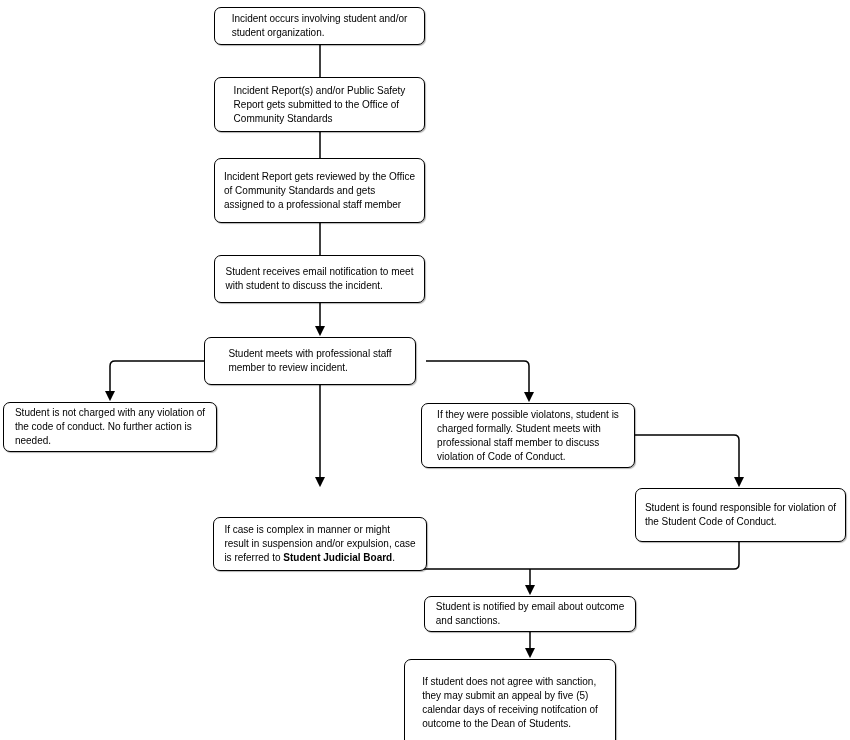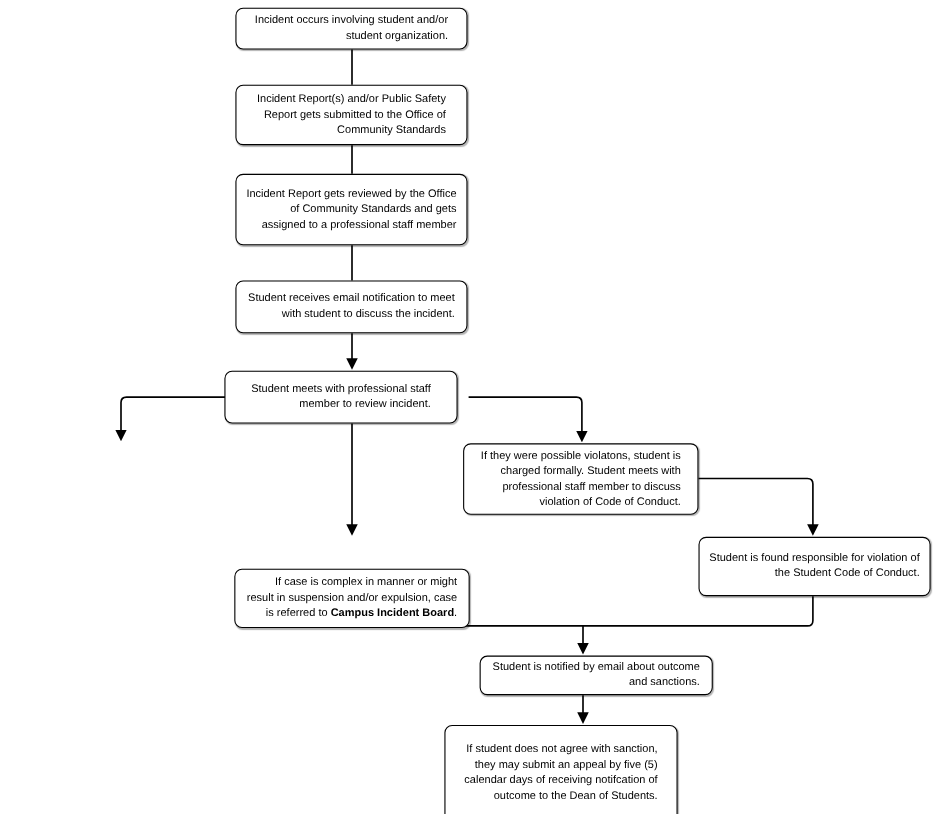--- a/index.html
+++ b/index.html
@@ -22,38 +22,38 @@
     position: absolute;
     z-index: 2;
     box-sizing: border-box;
     background: #ffffff;
     border: 1.5px solid #000000;
     border-radius: 7px;
     box-shadow: 1px 1px 1px rgba(0,0,0,0.3);
     display: flex;
     align-items: center;
     justify-content: center;
-    text-align: right;
+    text-align: left;
     color: #000000;
     font-size: 10px;
     line-height: 14px;
     white-space: pre;
   }
   .node .bold { font-weight: bold; }
   
   .n0  { left: 214px; top: 7px;   width: 211px; height: 38px; }
   .n1  { left: 214px; top: 77px;  width: 211px; height: 55px; }
   .n2  { left: 214px; top: 158px; width: 211px; height: 65px; }
   .n3  { left: 214px; top: 255px; width: 211px; height: 48px; }
   .n4  { left: 204px; top: 337px; width: 212px; height: 48px; }
   .n5  { left: 3px;   top: 402px; width: 214px; height: 50px; }
   .n6  { left: 421px; top: 403px; width: 214px; height: 65px; }
   .n7  { left: 213px; top: 488px; width: 214px; height: 54px; margin-top: 29px; }
   .n8  { left: 635px; top: 488px; width: 211px; height: 54px; }
-  .n9  { left: 436px; top: 596px; width: 212px; height: 36px; }
+  .n9  { left: 424px; top: 596px; width: 212px; height: 36px; }
   .n10 { left: 404px; top: 659px; width: 212px; height: 88px; }
 </style>
 </head>
 <body>
 
 <div class="canvas">
 
   <svg class="connectors" viewBox="0 0 850 740" xmlns="http://www.w3.org/2000/svg">
     <defs>
       <marker id="arrow" viewBox="0 0 10 10" refX="8" refY="5" markerWidth="7" markerHeight="7" orient="auto">
@@ -85,30 +85,33 @@
   <div class="node n2">Incident Report gets reviewed by the Office
 of Community Standards and gets
 assigned to a professional staff member</div>
 
   <div class="node n3">Student receives email notification to meet
 with student to discuss the incident.</div>
 
   <div class="node n4">Student meets with professional staff
 member to review incident.</div>
 
+  <div class="node n5">Student is not charged with any violation of
+the code of conduct. No further action is
+needed.</div>
 
   <div class="node n6">If they were possible violatons, student is
 charged formally. Student meets with
 professional staff member to discuss
 violation of Code of Conduct.</div>
 
   <div class="node n7">
     <div><span>If case is complex in manner or might
 result in suspension and/or expulsion, case
-is referred to </span><span class="bold">Campus Incident Board</span><span>.</span></div>
+is referred to </span><span class="bold">Student Judicial Board</span><span>.</span></div>
   </div>
 
   <div class="node n8">Student is found responsible for violation of
 the Student Code of Conduct.</div>
 
   <div class="node n9">Student is notified by email about outcome
 and sanctions.</div>
 
   <div class="node n10">If student does not agree with sanction,
 they may submit an appeal by five (5)

